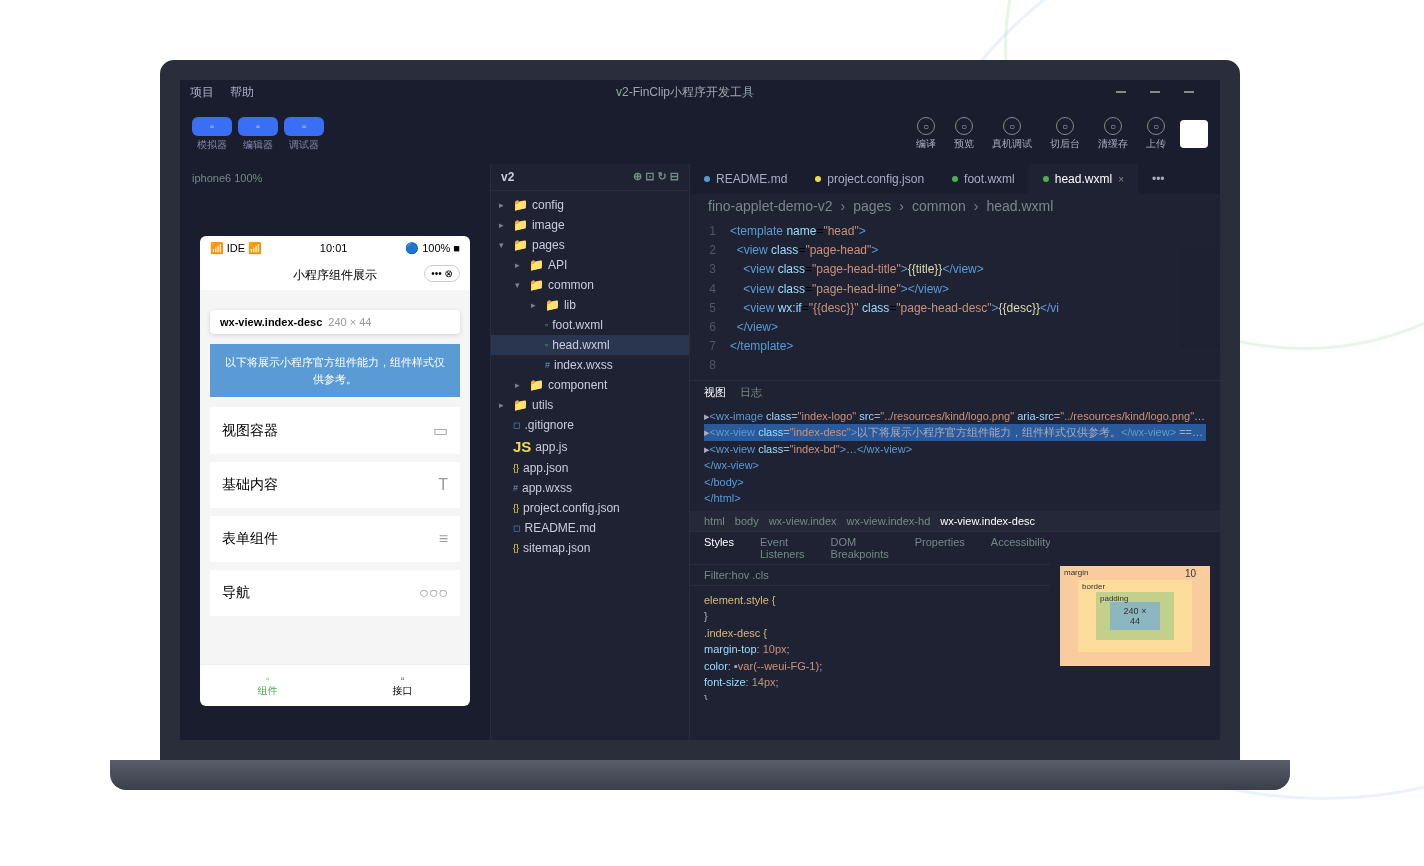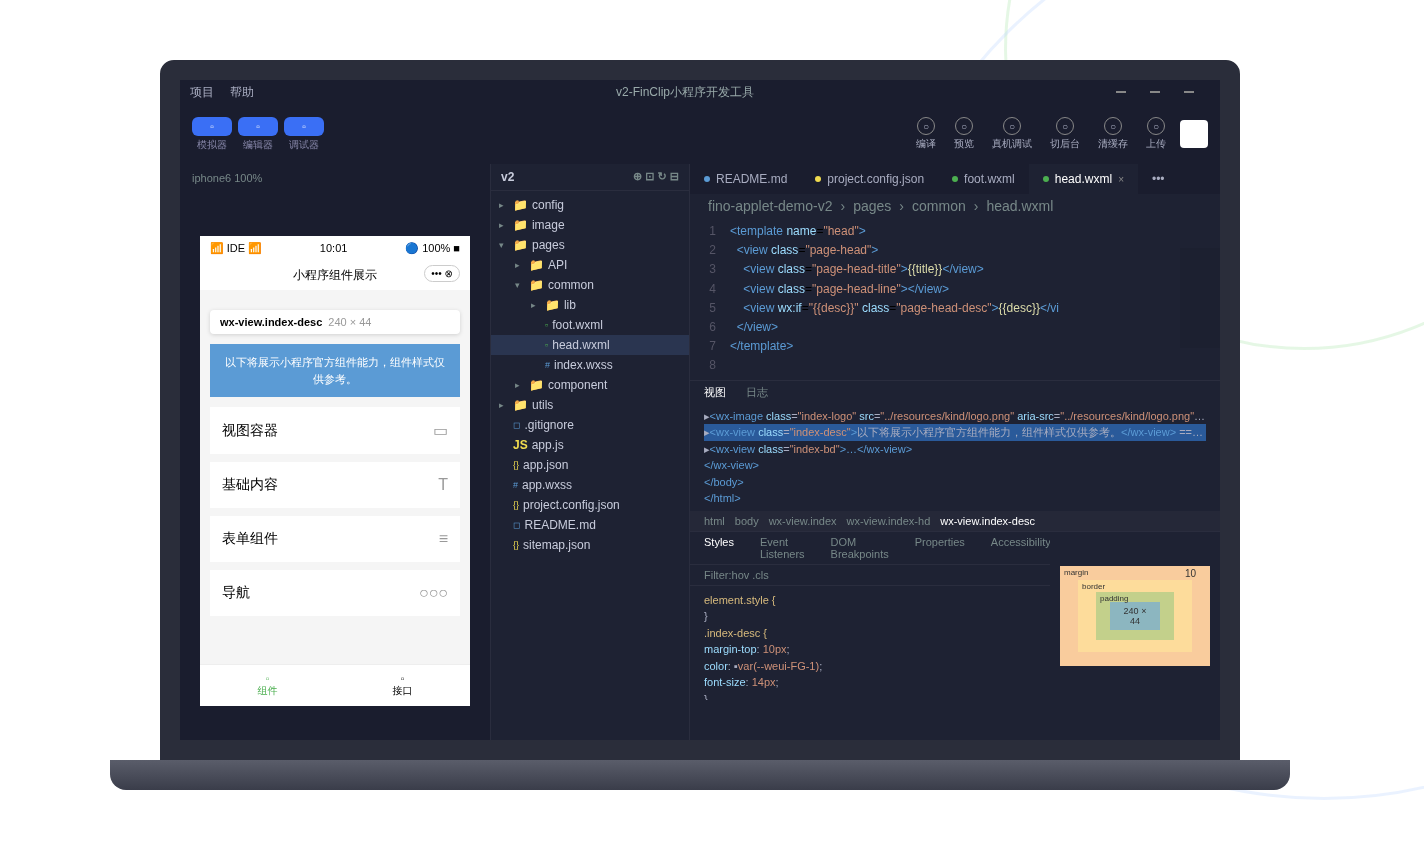--- a/index.html
+++ b/index.html
@@ -20,63 +20,63 @@
 .pill-group{display:flex;gap:6px}
 .pill{background:#3a6ff5;color:#fff;border-radius:6px;padding:4px 10px;font-size:10px;text-align:center;min-width:40px}
 .pill-label{color:#88a;font-size:10px;text-align:center;margin-top:2px}
 .top-actions{display:flex;gap:18px;margin-left:auto}
 .top-action{text-align:center;color:#a8acc0;font-size:10px;cursor:pointer}
 .top-action .ic{width:18px;height:18px;border:1.5px solid #888;border-radius:50%;margin:0 auto 2px;display:flex;align-items:center;justify-content:center;font-size:10px}
 .avatar{width:28px;height:28px;background:#fff;border-radius:4px;margin-left:14px}
 .main{display:flex;height:calc(100% - 84px)}
 .sim-panel{width:310px;background:#1a1d2e;padding:6px}
 .sim-status{color:#788;font-size:11px;padding:2px 6px}
-.phone{background:#fff;border-radius:0;margin-top:50px;height:470px;width:270px;margin-left:auto;margin-right:auto;display:flex;flex-direction:column;font-size:12px}
+.phone{background:#fff;border-radius:6px;margin-top:50px;height:470px;width:270px;margin-left:auto;margin-right:auto;display:flex;flex-direction:column;font-size:12px}
 .ph-status{display:flex;justify-content:space-between;padding:6px 10px;font-size:11px}
 .ph-title{text-align:center;padding:6px;font-weight:500;position:relative}
 .ph-dots{position:absolute;right:10px;top:4px;border:1px solid #ccc;border-radius:12px;padding:2px 6px;font-size:10px}
 .ph-body{flex:1;background:#f5f5f5;padding:10px;overflow:hidden}
 .tooltip{background:#fff;padding:6px 10px;margin:10px 0;border-radius:4px;font-size:11px;box-shadow:0 1px 4px rgba(0,0,0,.15)}
 .tooltip .dim{color:#999;margin-left:6px}
 .highlight{background:#5b9bd5;color:#fff;padding:10px;text-align:center;font-size:11px;margin-bottom:10px;line-height:1.5}
 .list-item{background:#fff;padding:14px 12px;margin-bottom:8px;display:flex;justify-content:space-between;align-items:center;font-size:14px}
 .list-item .icn{color:#999;font-size:16px}
 .ph-tabs{display:flex;border-top:1px solid #eee}
 .ph-tab{flex:1;text-align:center;padding:8px;font-size:10px}
 .ph-tab.active{color:#4caf50}
 .explorer{width:200px;background:#1e2233;color:#c8ccdc;font-size:12px;border-left:1px solid #2a2d3e;border-right:1px solid #2a2d3e}
 .exp-head{padding:6px 10px;display:flex;justify-content:space-between;border-bottom:1px solid #2a2d3e;font-weight:600}
 .exp-head .icons{display:flex;gap:6px;color:#788;font-size:11px}
 .tree{padding:4px 0}
 .tree-item{padding:3px 8px;display:flex;align-items:center;gap:4px;cursor:pointer;white-space:nowrap}
 .tree-item.selected{background:#2a3550}
 .tree-item .arrow{width:10px;color:#788;font-size:9px}
 .tree-item .fold{color:#5b9bd5}
-.tree-item .file-js{color:#f0db4f;font-size:12px;font-weight:bold}
+.tree-item .file-js{color:#f0db4f;font-size:15px;font-weight:bold}
 .tree-item .file-wx{color:#4caf50;font-size:9px}
 .tree-item .file-json{color:#f0db4f;font-size:9px}
 .tree-item .file-md{color:#5b9bd5;font-size:9px}
 .tree-item .file-css{color:#5b9bd5;font-size:9px}
 .ind-1{padding-left:24px}.ind-2{padding-left:40px}
 .editor{flex:1;background:#1e2233;display:flex;flex-direction:column;overflow:hidden}
 .tabs{display:flex;background:#1a1d2e;font-size:12px;overflow:hidden}
 .tab{padding:8px 14px;color:#a8acc0;display:flex;align-items:center;gap:6px;cursor:pointer;white-space:nowrap}
 .tab.active{background:#1e2233;color:#fff}
 .tab .close{color:#888;font-size:10px}
 .tab .dot{width:6px;height:6px;border-radius:50%}
 .breadcrumb{padding:4px 14px;color:#788;font-size:14px}
 .breadcrumb span{margin:0 4px}
 .code{padding:4px 0;font-family:Consolas,monospace;font-size:12px;line-height:1.6}
 .code-line{display:flex}
 .ln{width:40px;text-align:right;padding-right:14px;color:#556;user-select:none}
 .lc{white-space:pre}
 .tag{color:#5b9bd5}.attr{color:#9cdcfe}.str{color:#ce9178}.expr{color:#dcdcaa}
 .minimap{position:absolute;right:0;top:30px;width:40px;height:100px;background:#1a1d2e;opacity:.5}
 .inspector{height:320px;border-top:1px solid #2a2d3e;display:flex;flex-direction:column;font-size:11px;overflow:hidden}
-.insp-tabs{display:flex;gap:20px;padding:4px 14px;color:#788}
+.insp-tabs{display:flex;gap:14px;padding:4px 14px;color:#788}
 .insp-tabs span.active{color:#fff}
 .dom-view{padding:4px 14px;font-family:monospace;color:#a8acc0;max-height:120px;overflow:hidden;line-height:1.5}
 .dom-line{white-space:nowrap;overflow:hidden;text-overflow:ellipsis}
 .dom-line.hl{background:#2a5a9a}
 .dom-path{padding:4px 14px;background:#252838;color:#788}
 .dom-path span{margin-right:10px}
 .dom-path span.active{color:#fff}
 .style-panel{display:flex;flex:1;border-top:1px solid #2a2d3e;overflow:hidden}
 .style-left{flex:1;overflow:hidden}
 .style-tabs{display:flex;gap:26px;padding:4px 14px;color:#788;border-bottom:1px solid #2a2d3e}

